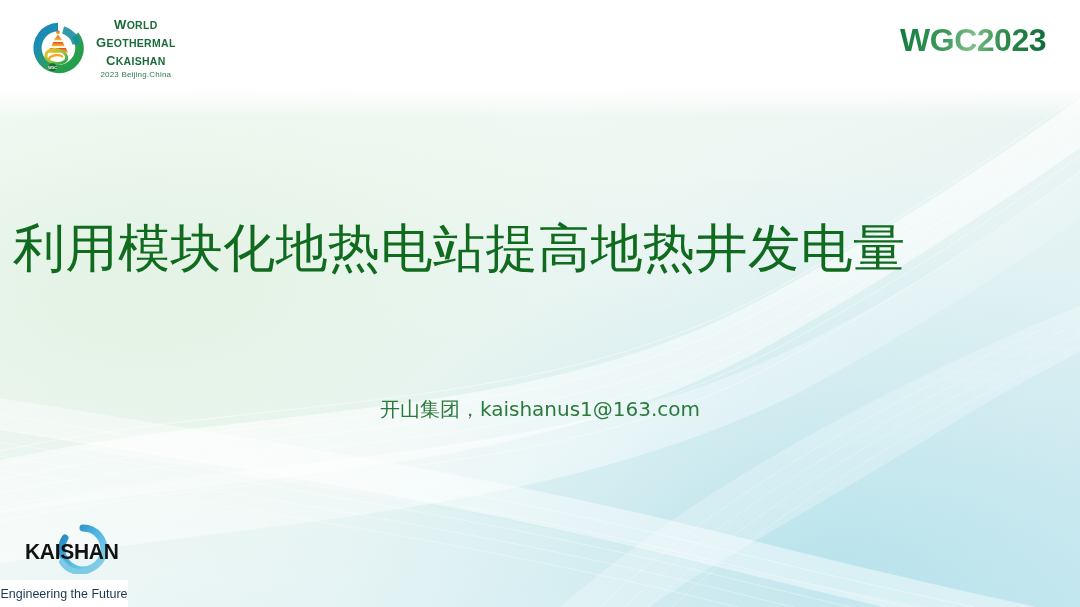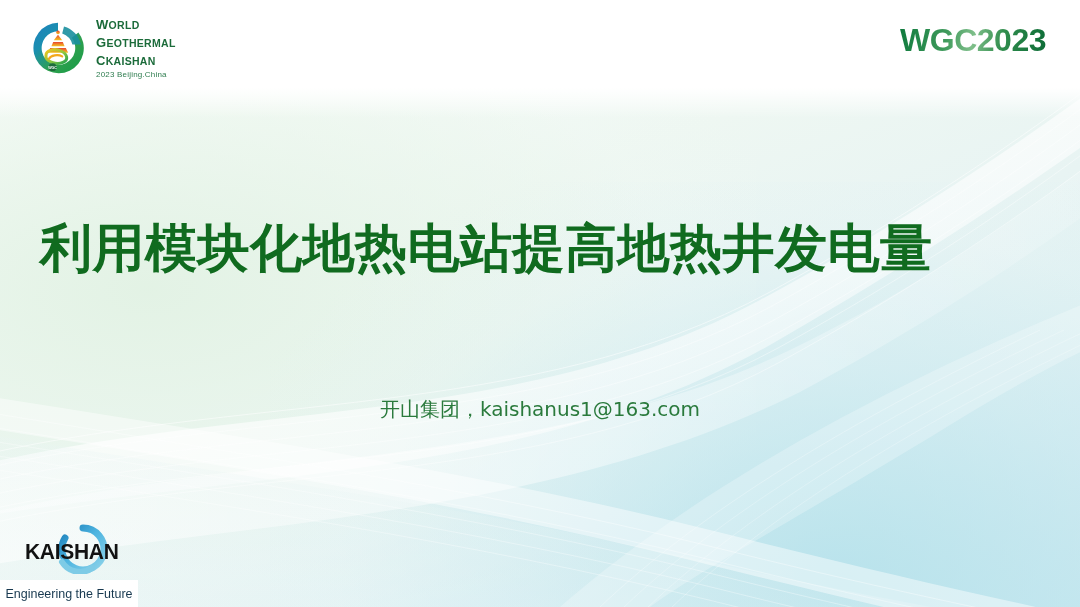--- a/index.html
+++ b/index.html
@@ -84,20 +84,21 @@
     display: flex;
     align-items: center;
     gap: 8px;
   }
   .wgc-mark { width: 60px; height: 60px; display: block; }
   .wgc-words {
     display: flex;
     flex-direction: column;
     justify-content: center;
     line-height: 1;
+    align-items: center;
   }
   .wgc-words .w-line {
     font-family: "Liberation Sans", "DejaVu Sans", sans-serif;
     font-weight: bold;
     color: #1b6b3a;
     letter-spacing: 0.3px;
     margin-bottom: 2px;
     white-space: nowrap;
   }
   .wgc-words .w-line .cap { font-size: 13px; }
@@ -123,24 +124,24 @@
     -webkit-background-clip: text;
     background-clip: text;
     color: transparent;
     -webkit-text-fill-color: transparent;
     white-space: nowrap;
   }
 
   
   .slide-title {
     position: absolute;
-    left: 40px;
+    left: 13px;
     top: 214px;
     font-size: 52px;
-    font-weight: bold;
+    font-weight: normal;
     color: #106b1f;
     letter-spacing: 0.5px;
     white-space: nowrap;
     font-family: "DejaVu Sans", "Liberation Sans", sans-serif;
   }
 
   
   .author-block {
     position: absolute;
     left: 0;
@@ -180,21 +181,21 @@
     font-weight: bold;
     color: #121212;
     letter-spacing: -0.3px;
     font-family: "Liberation Sans", "DejaVu Sans", sans-serif;
     transform: scaleY(1.08);
   }
   .tagline-band {
     position: absolute;
     left: 0;
     bottom: 0;
-    width: 138px;
+    width: 128px;
     height: 27px;
     background: #ffffff;
     display: flex;
     align-items: center;
     justify-content: center;
   }
   .tagline-band span {
     font-size: 12.5px;
     color: #17384f;
     font-family: "Liberation Sans", "DejaVu Sans", sans-serif;

